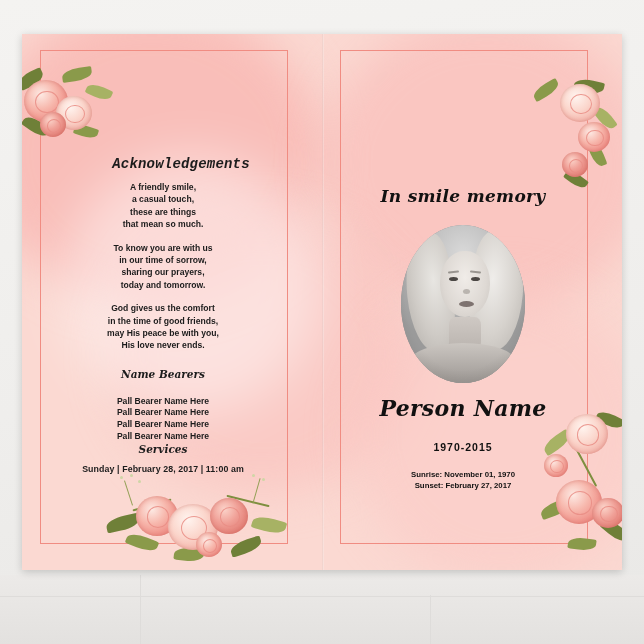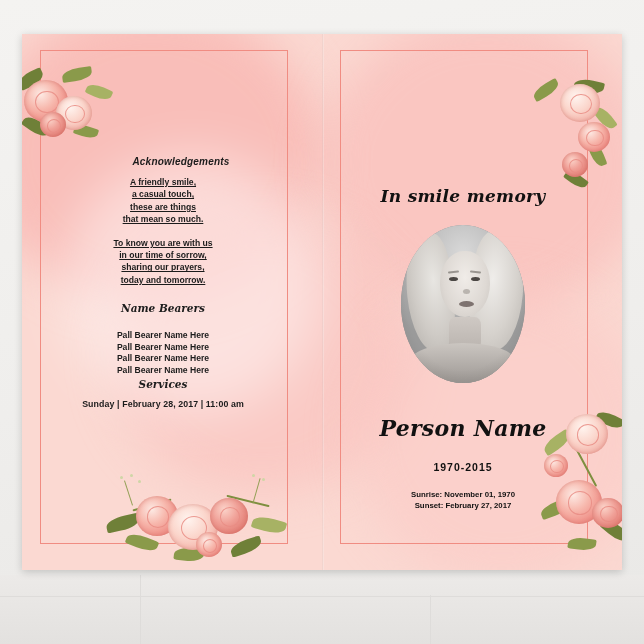--- a/index.html
+++ b/index.html
@@ -84,36 +84,36 @@
   
   .left-panel {
     position: absolute;
     left: 18px; top: 16px;
     width: 246px; height: 492px;
     text-align: center;
     color: #1c1c1c;
   }
   .ack-title {
     margin-top: 106px;
-    font-family: Liberation Sans, sans-serif;
+    font-family: Liberation Mono, monospace;
     font-style: italic;
     font-weight: bold;
-    font-size: 10px;
+    font-size: 14px;
     letter-spacing: .2px;
     padding-left: 36px;
   }
   .verse {
     margin-top: 9px;
     font-family: "Liberation Sans", sans-serif;
     font-size: 8.6px;
     line-height: 12.4px;
     font-weight: bold;
     color: #1b1b1b;
   }
-  .verse p { margin: 0 0 11px 0; text-decoration: underline; }
+  .verse p { margin: 0 0 11px 0; }
   .verse p:last-child { margin-bottom: 0; }
 
   .section-title {
     margin-top: 16px;
     font-family: "DejaVu Serif", serif;
     font-style: italic;
     font-weight: bold;
     font-size: 10.5px;
   }
   .bearers {
@@ -214,21 +214,21 @@
     position: absolute; left: 8px; bottom: 0; width: 108px; height: 40px;
     background: linear-gradient(180deg, #cbc6c1, #9d9894);
     border-radius: 50% 50% 0 0;
   }
   .ph-shade {
     position: absolute; inset: 0;
     background: radial-gradient(ellipse 85% 85% at 50% 45%, rgba(0,0,0,0) 55%, rgba(0,0,0,0.22) 100%);
   }
 
   .person-name {
-    margin-top: 32px;
+    margin-top: 12px;
     font-family: "DejaVu Serif", serif;
     font-style: italic;
     font-weight: bold;
     font-size: 22px;
     letter-spacing: .3px;
   }
   .dates {
     margin-top: 20px;
     font-size: 10.5px;
     font-weight: bold;
@@ -315,20 +315,24 @@
     <div class="ack-title">Acknowledgements</div>
     <div class="verse">
       <p style="white-space:pre-line">A friendly smile,
 a casual touch,
 these are things
 that mean so much.</p>
       <p style="white-space:pre-line">To know you are with us
 in our time of sorrow,
 sharing our prayers,
 today and tomorrow.</p>
+      <p style="white-space:pre-line">God gives us the comfort
+in the time of good friends,
+may His peace be with you,
+His love never ends.</p>
     </div>
 
     <div class="section-title">Name Bearers</div>
     <div class="bearers">
       <div>Pall Bearer Name Here</div>
       <div>Pall Bearer Name Here</div>
       <div>Pall Bearer Name Here</div>
       <div>Pall Bearer Name Here</div>
     </div>
 

